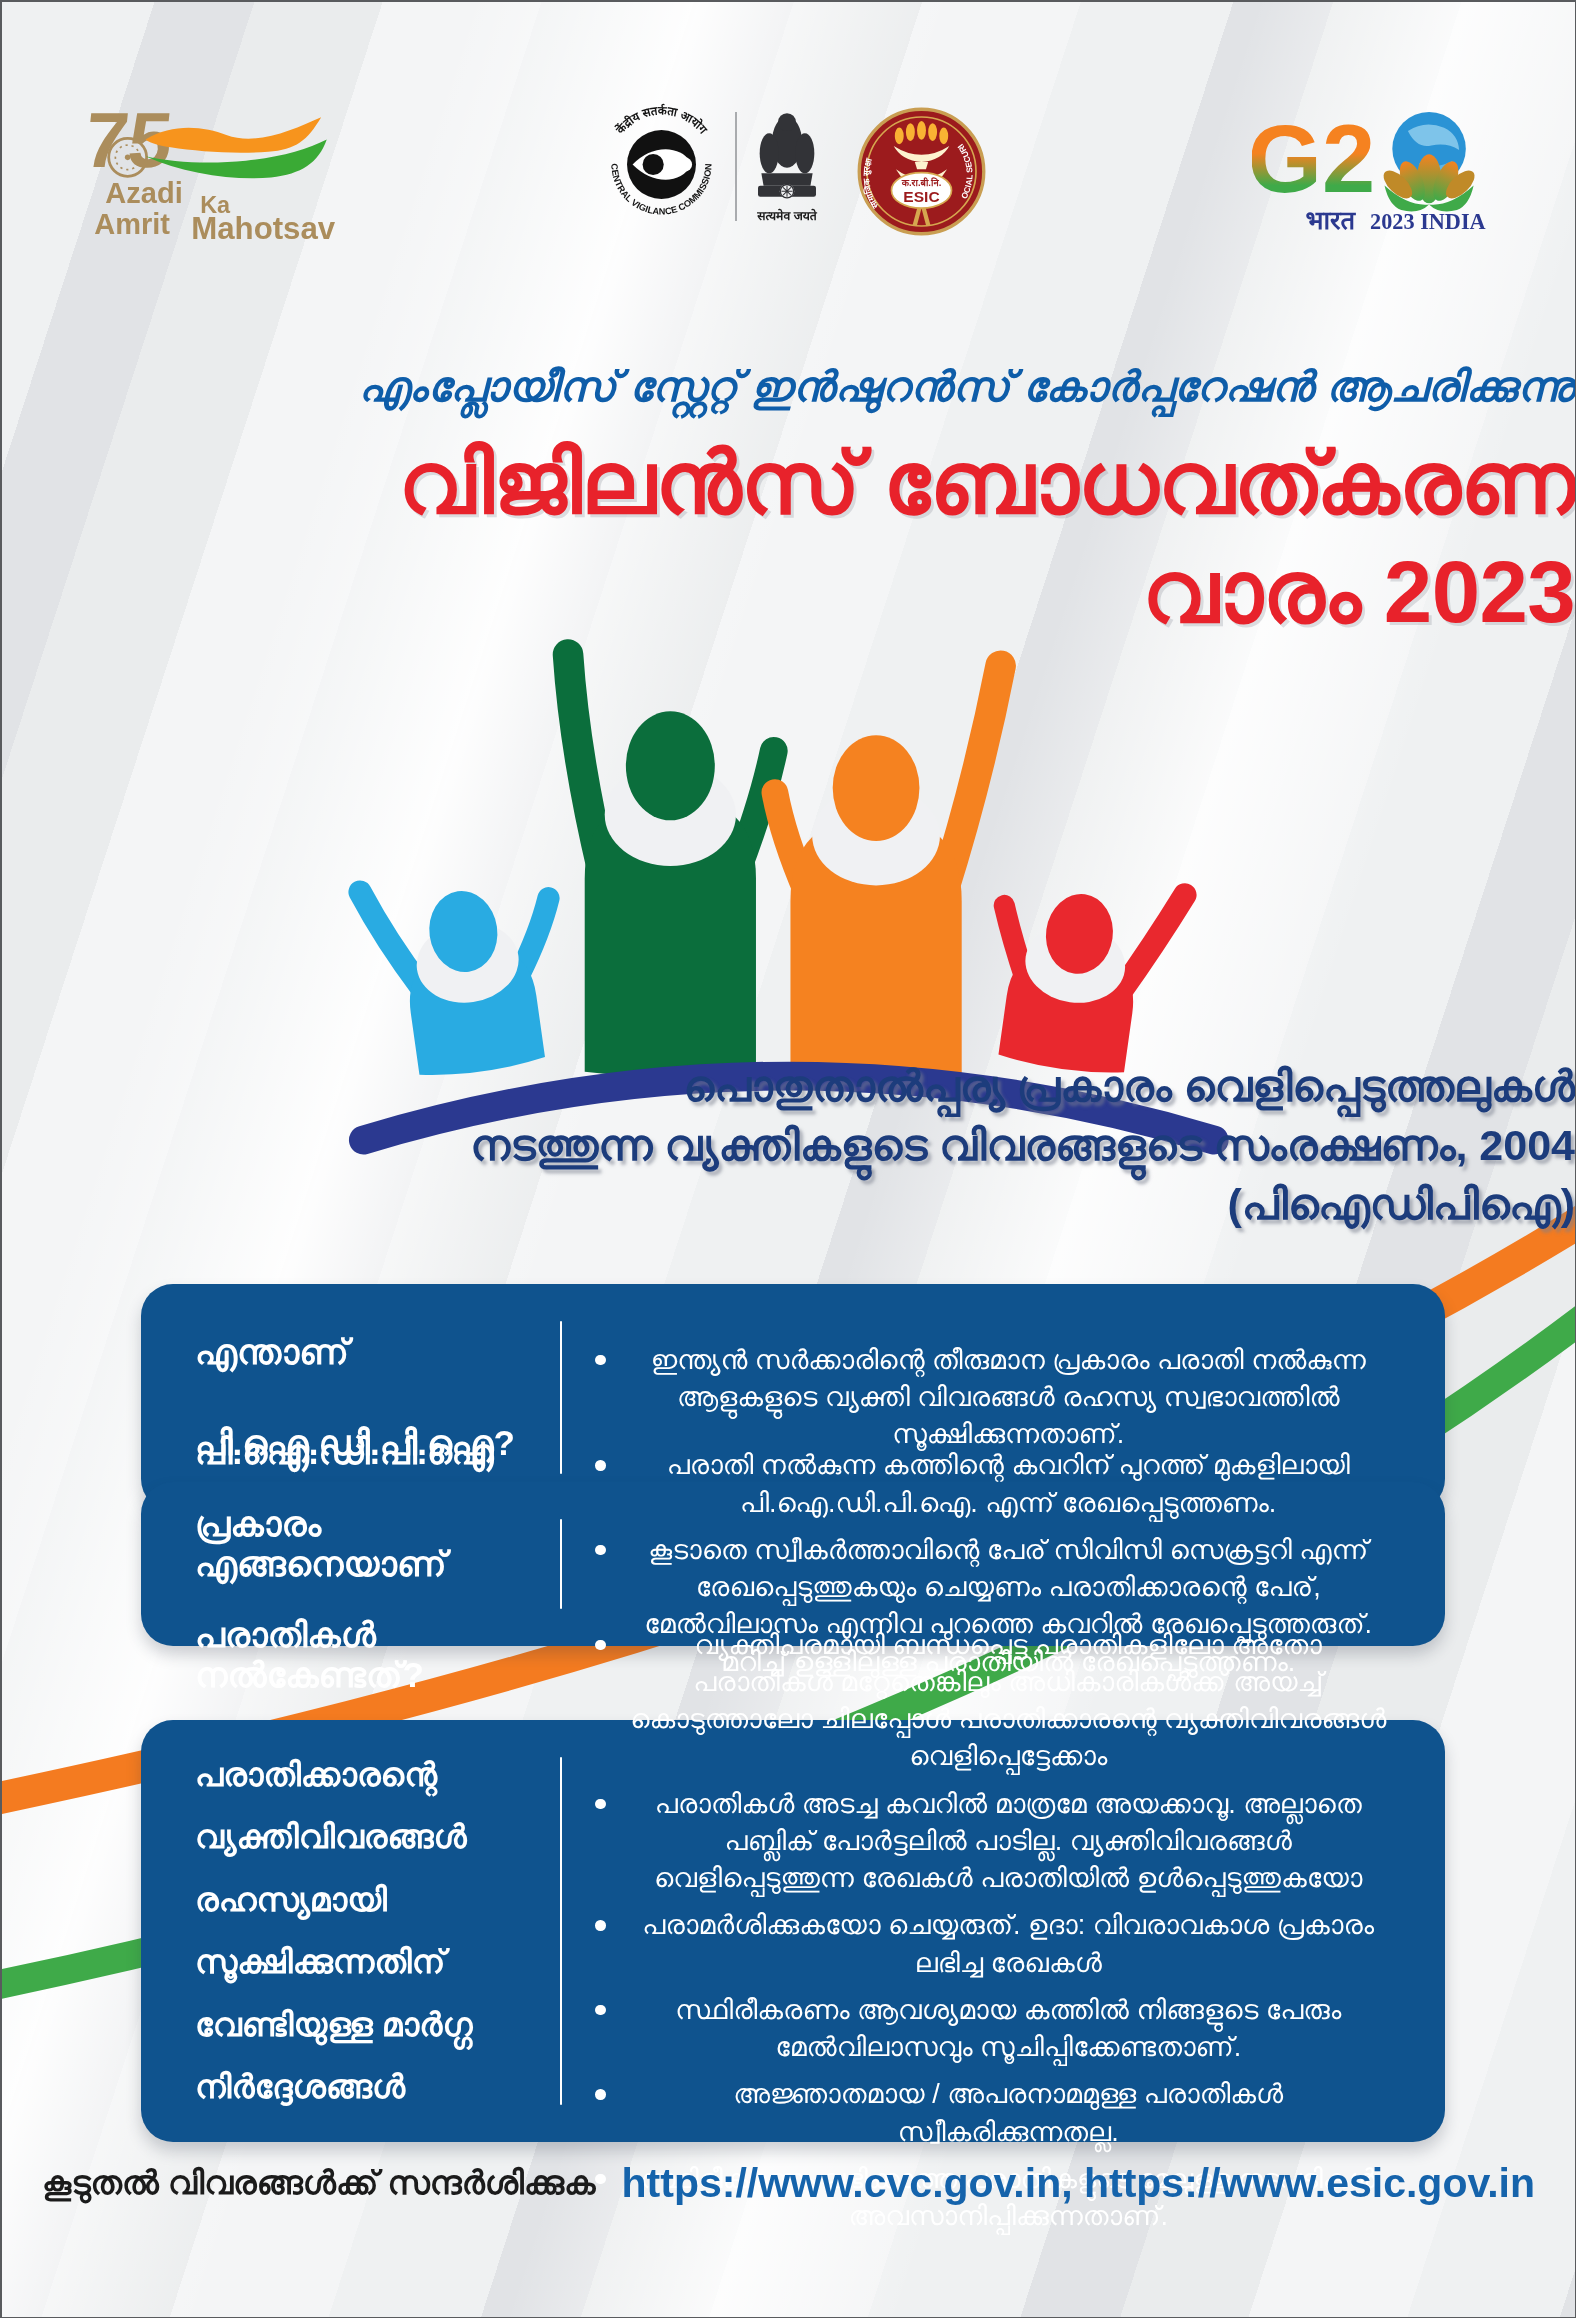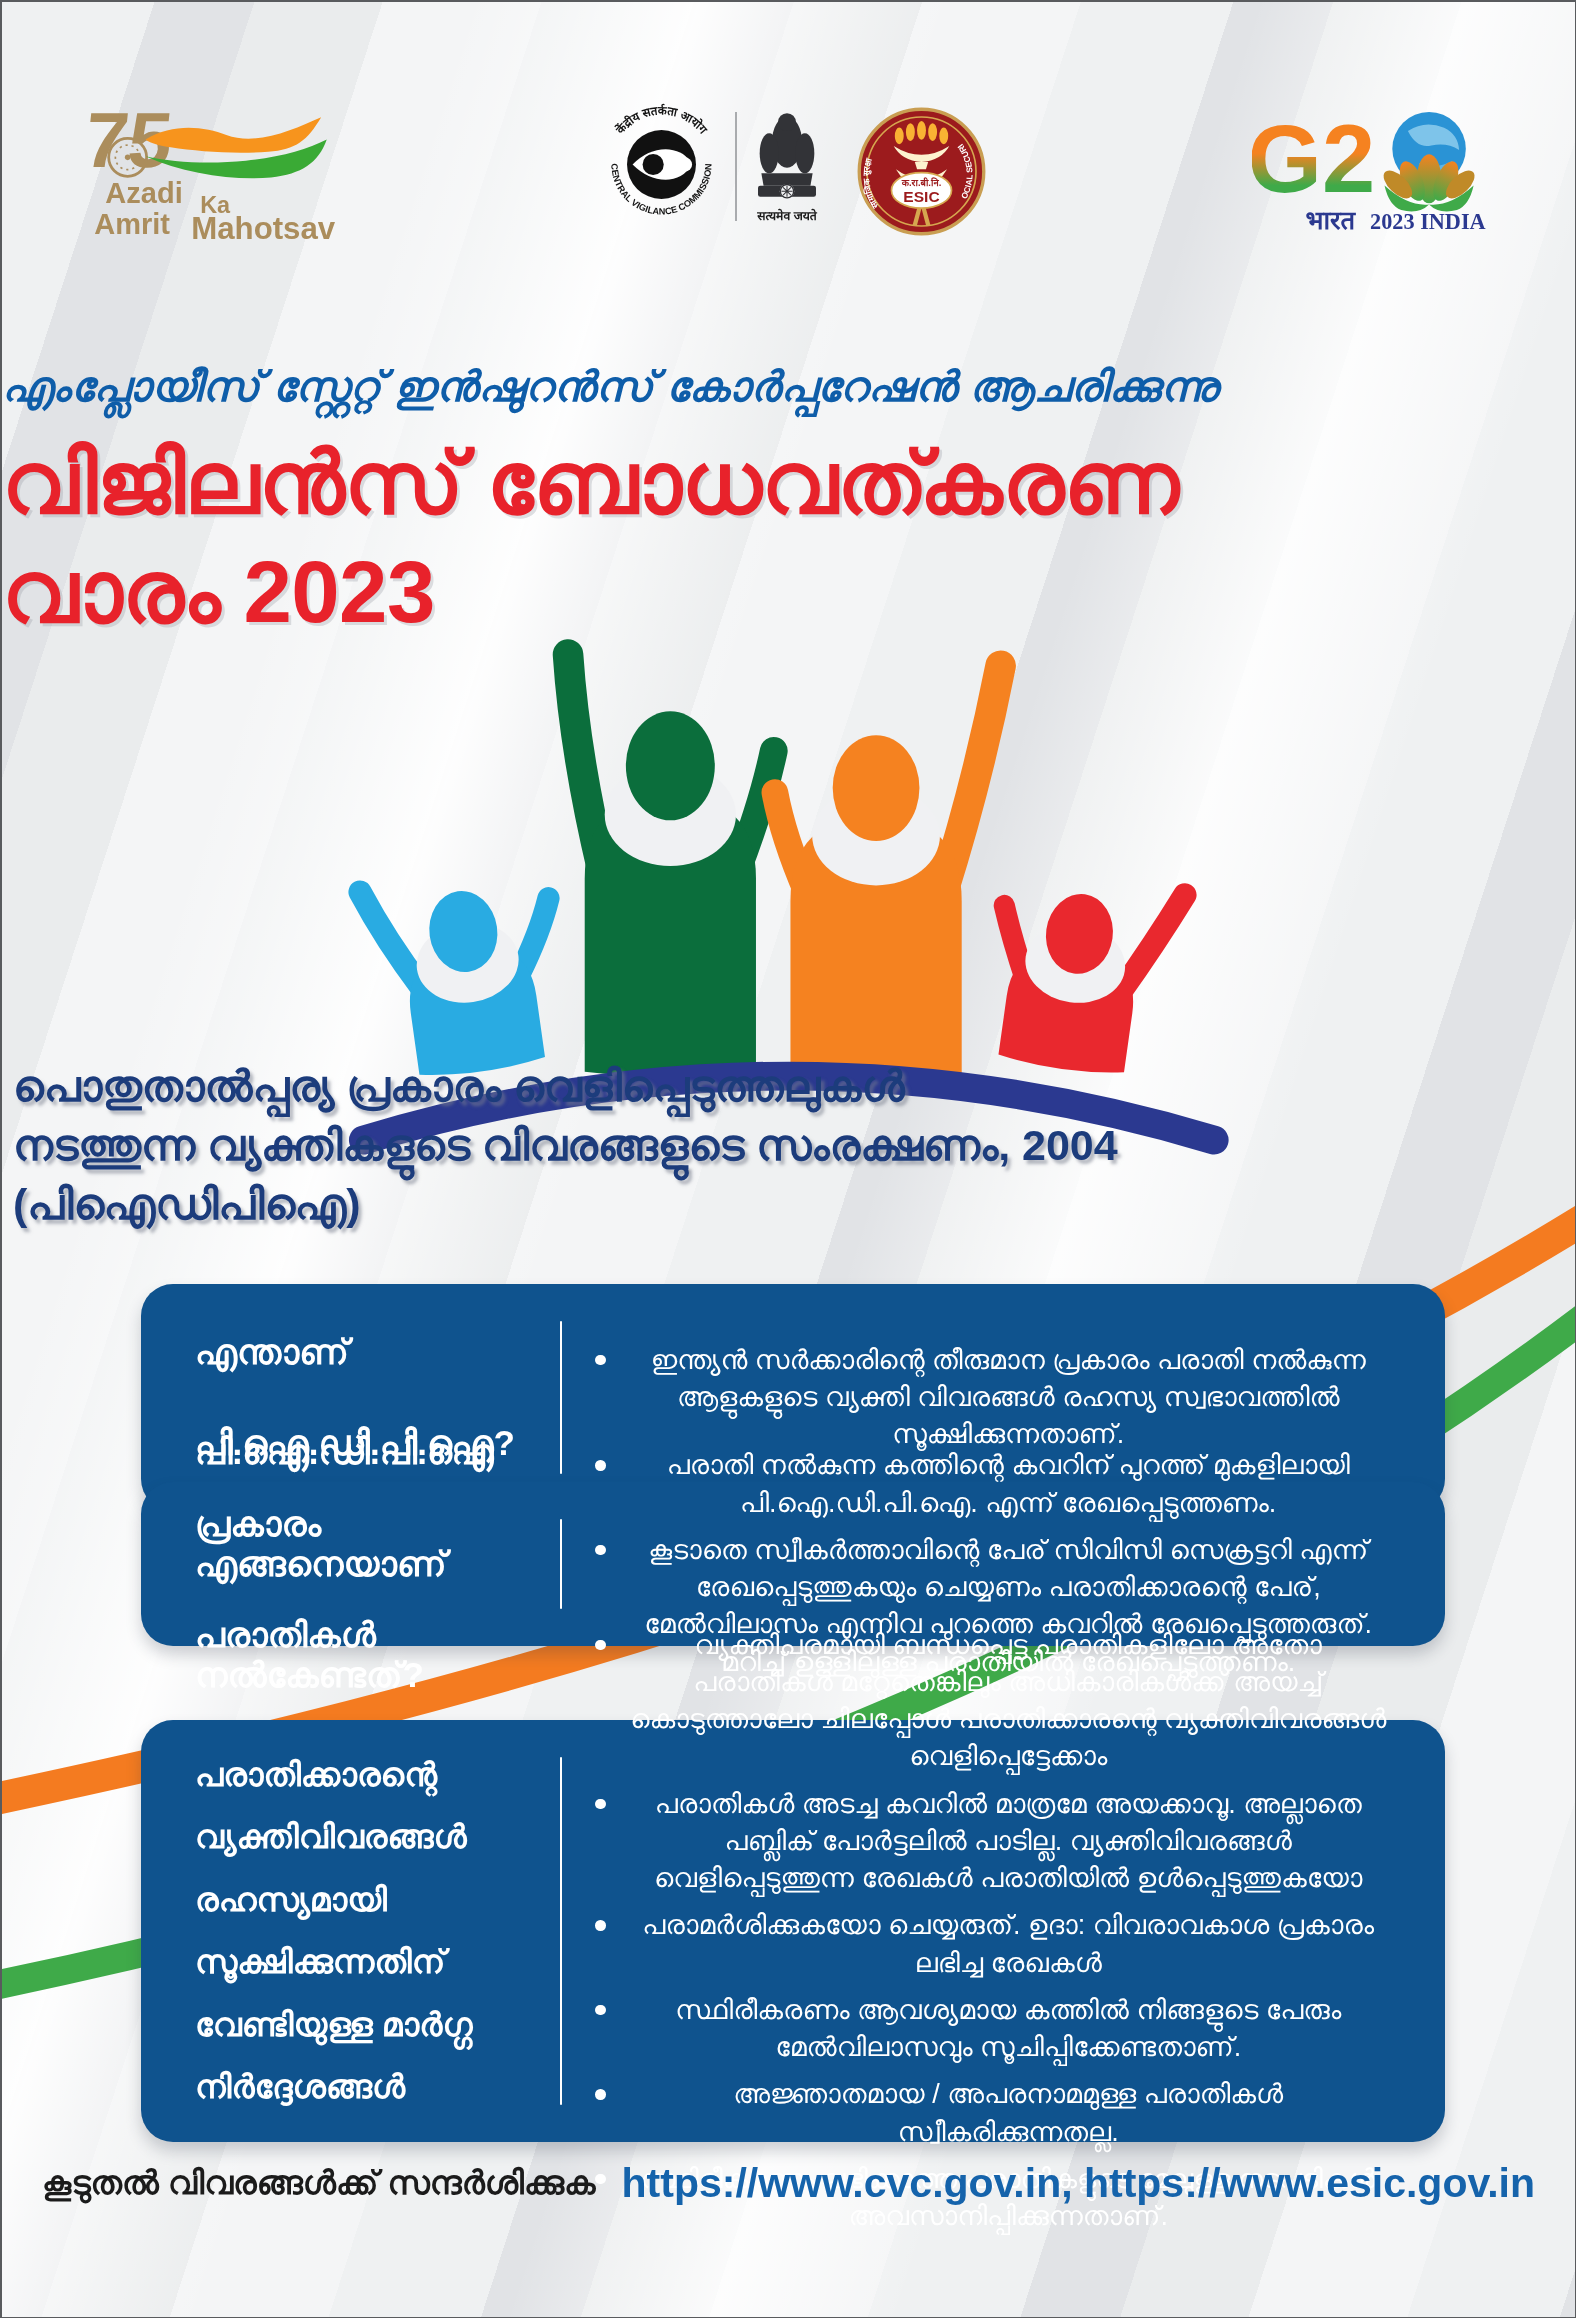--- a/index.html
+++ b/index.html
@@ -20,21 +20,21 @@
 
   
   .azadi{position:absolute;left:71px;top:94px;width:290px;height:145px;}
   .cvc{position:absolute;left:595px;top:98px;width:129px;height:129px;}
   .logo-divider{position:absolute;left:733px;top:110px;width:1.7px;height:109px;background:#a9abae;}
   .emblem{position:absolute;left:748px;top:100px;width:74px;height:126px;}
   .esic{position:absolute;left:855px;top:105px;width:129px;height:129px;}
   .g20{position:absolute;left:1250px;top:101px;width:245px;height:135px;}
 
   
-  .center-text{position:absolute;left:0;right:0;text-align:left;}
+  .center-text{position:absolute;left:0;right:0;text-align:right;}
   .org-heading{top:361px;font-size:42px;font-weight:bold;font-style:italic;color:#0e5da9;letter-spacing:0.6px;}
   .main-title{top:427px;font-size:87px;font-weight:800;color:#e8222b;line-height:1.25;
               text-shadow:2.8px 3.3px 0 rgba(150,152,162,0.30);letter-spacing:-0.6px;}
   .subtitle{top:1055px;font-size:43px;font-weight:800;color:#1c3c7c;line-height:1.37;
             text-shadow:3.3px 3.9px 3.3px rgba(122,128,142,0.55);padding-left:11px;}
 
   
   .info-box{position:absolute;left:139px;width:1304px;background:#0f538e;border-radius:32px;
             display:flex;color:#fff;box-shadow:0 9px 14.5px rgba(40,50,70,0.22);}
   .box1{top:1282px;height:227px;}

